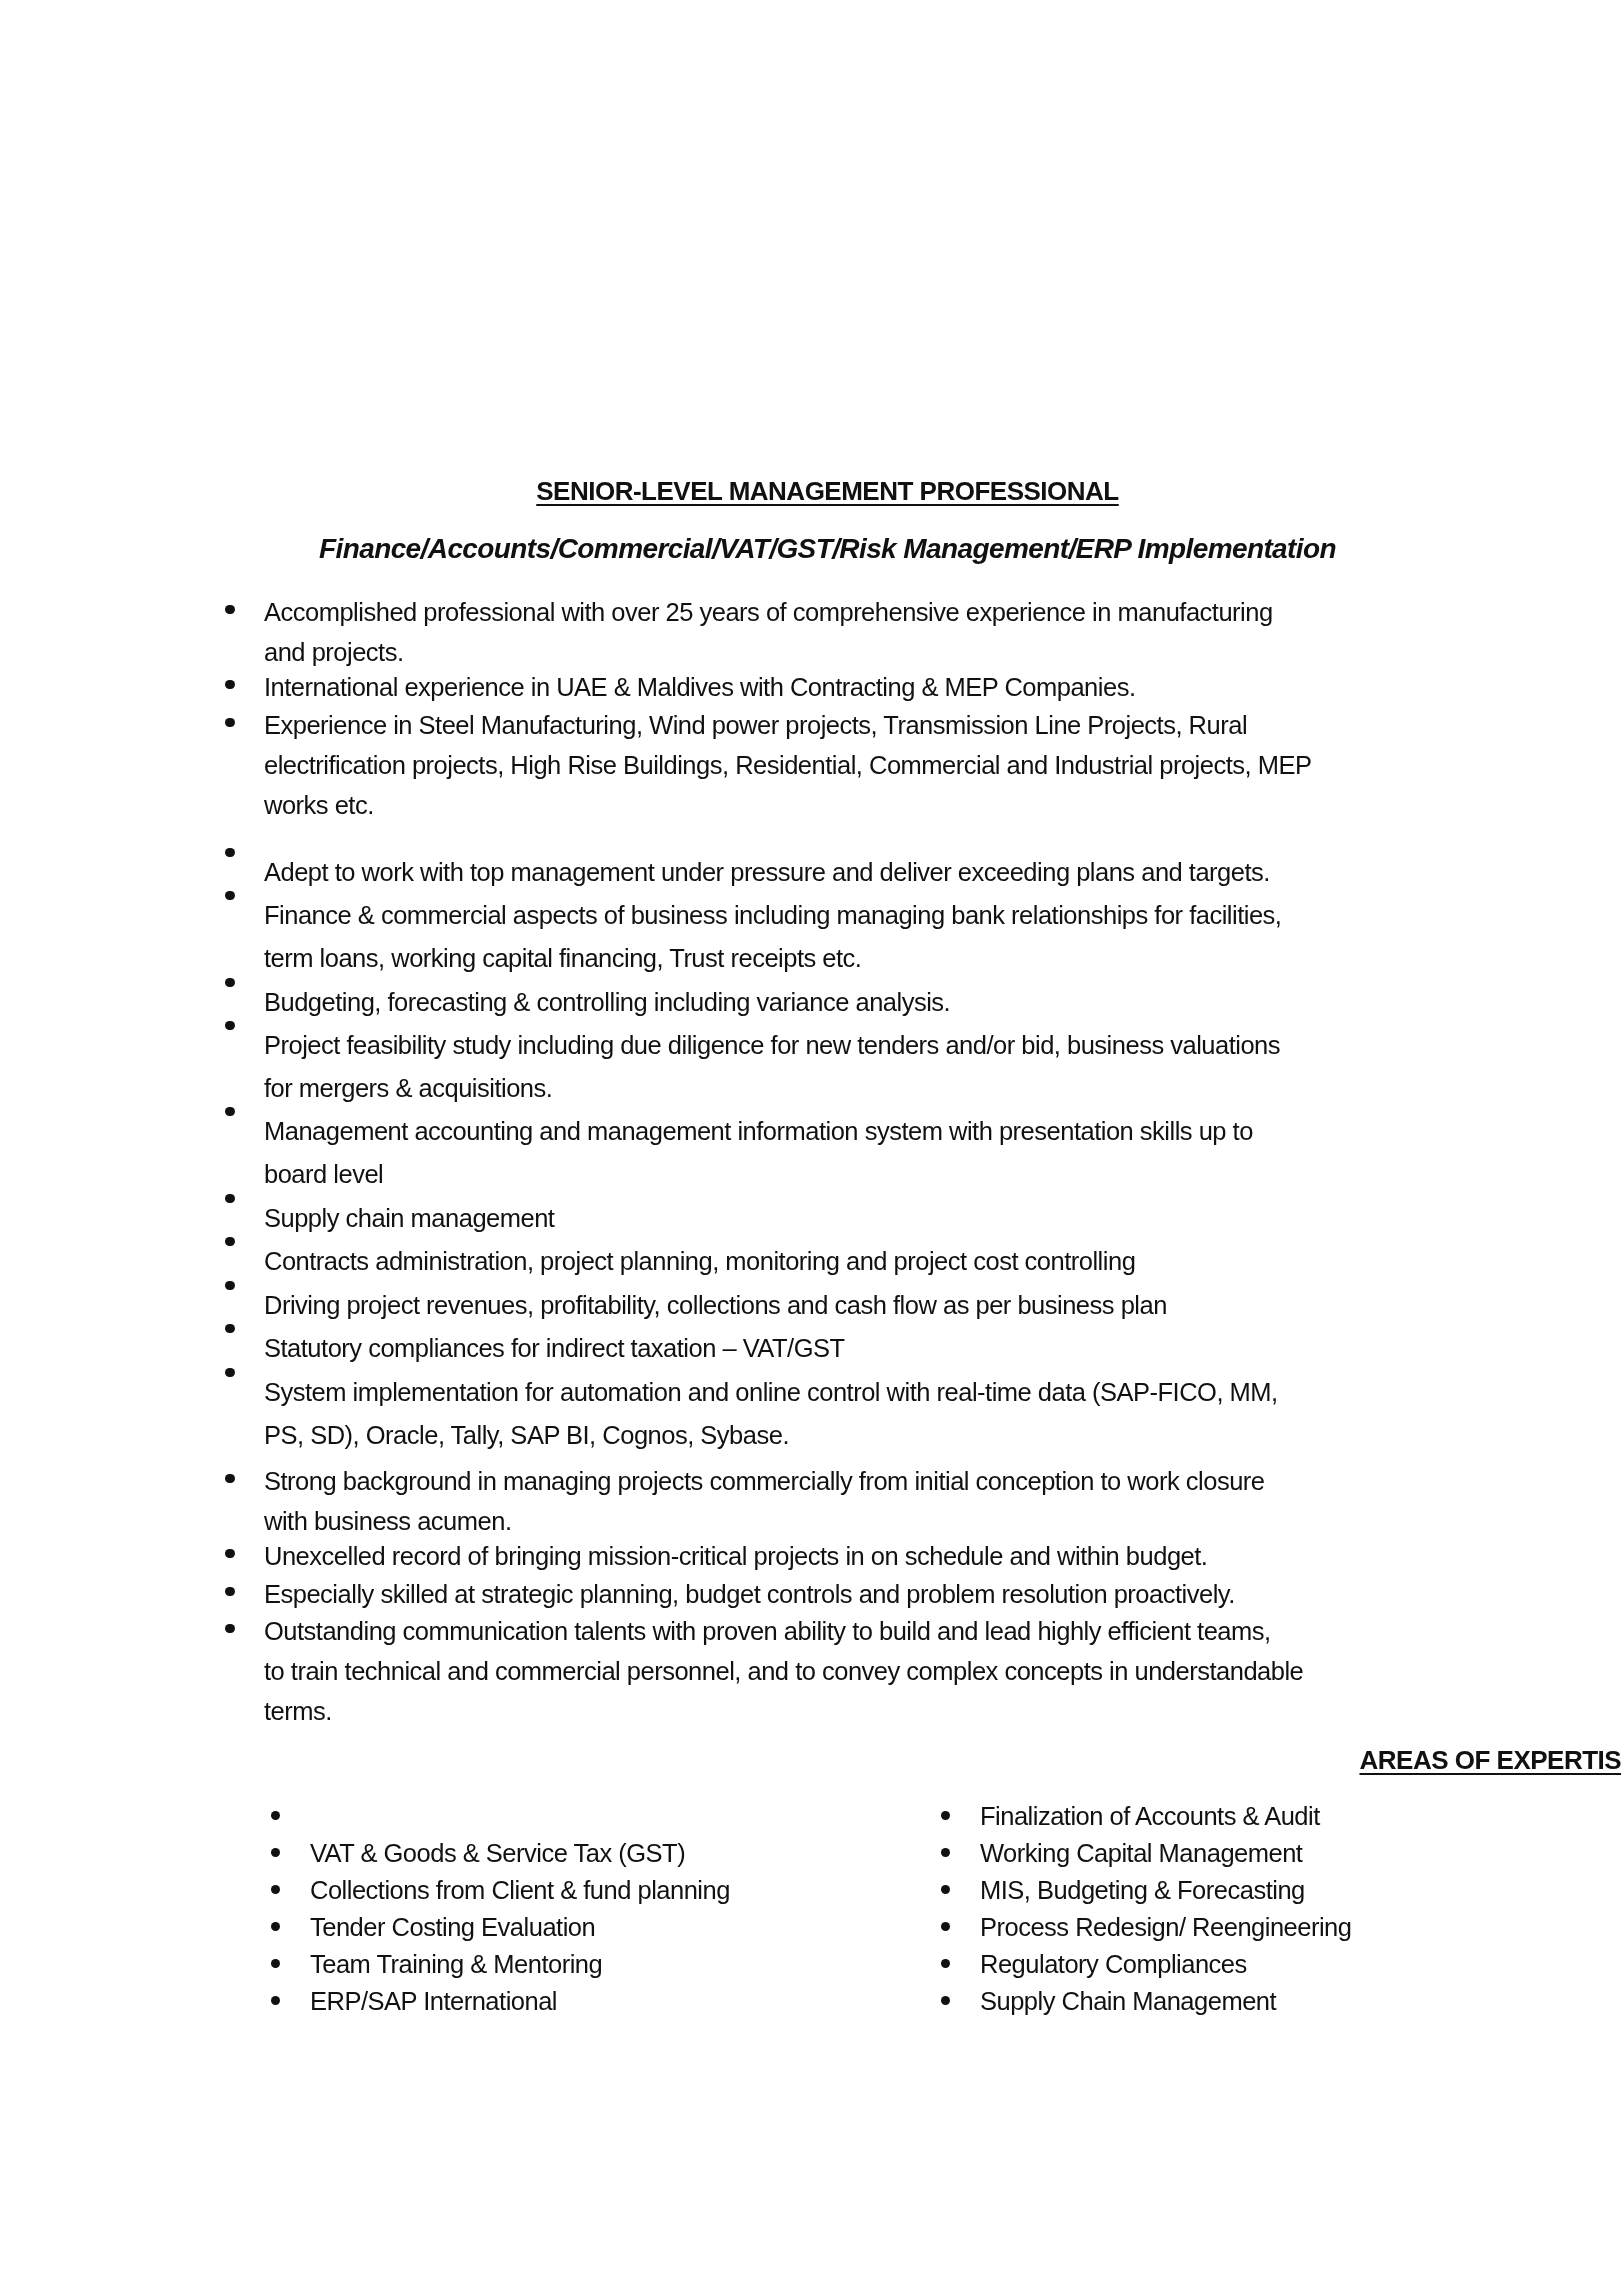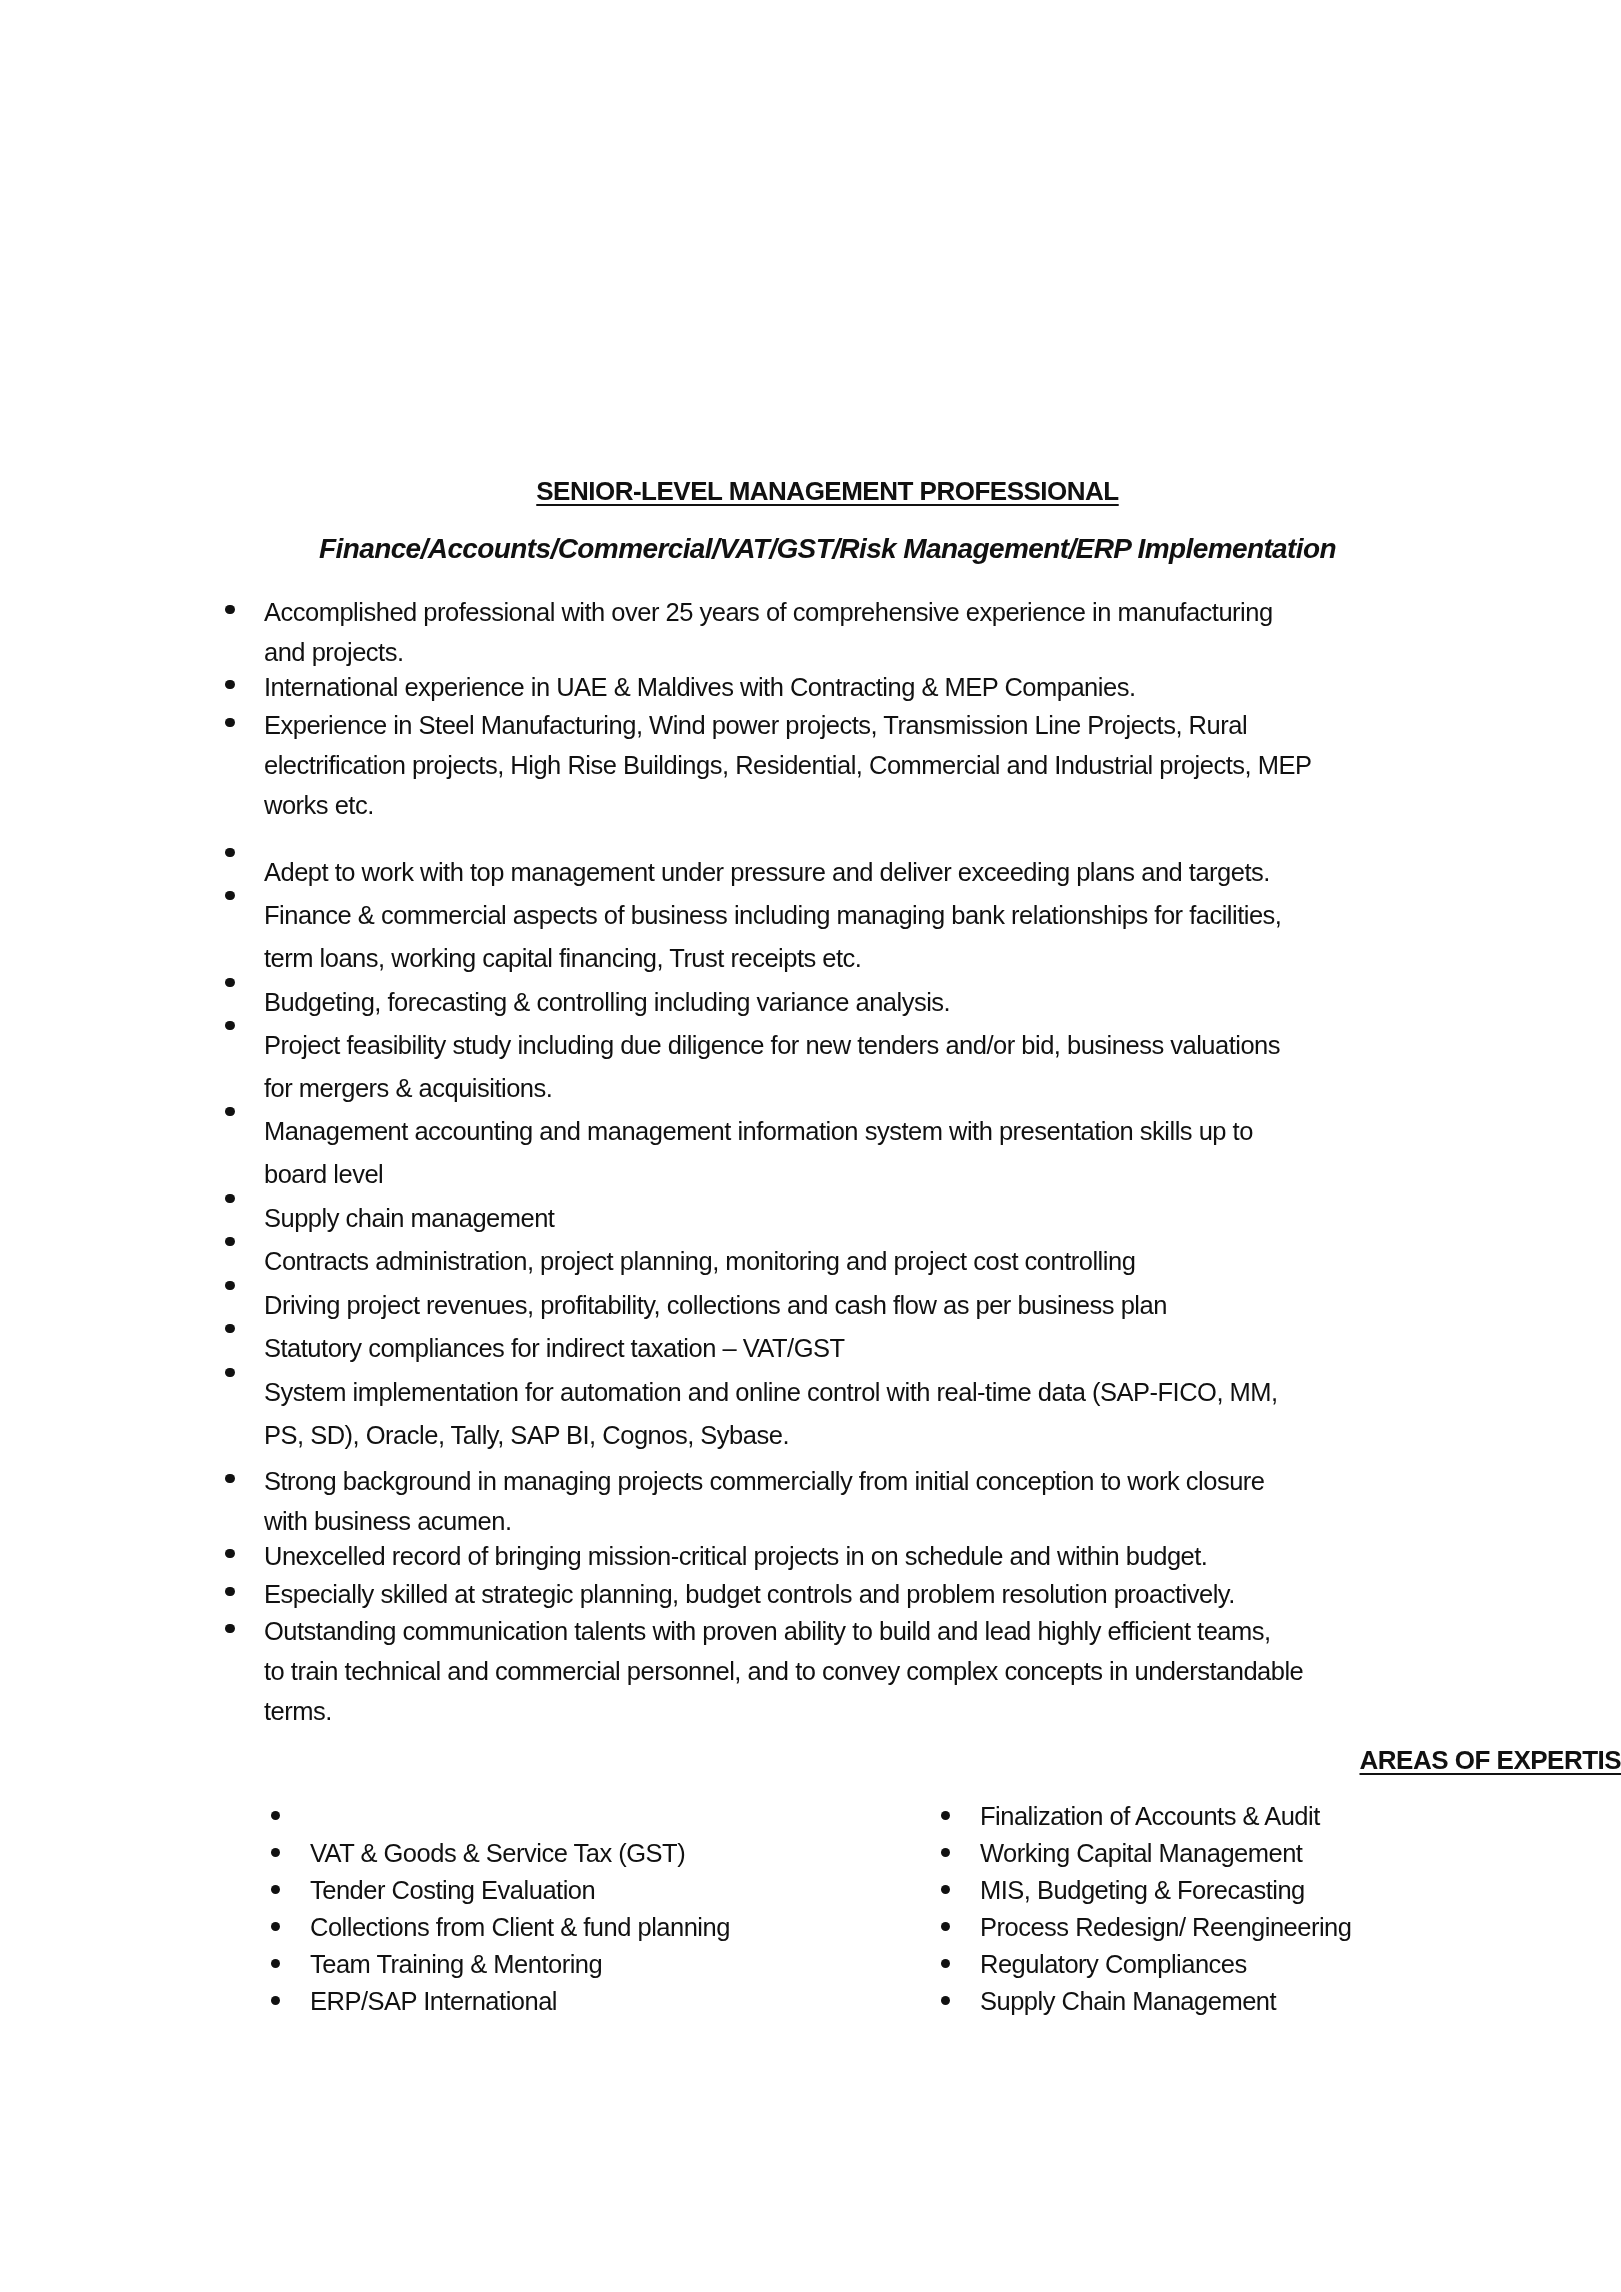--- a/index.html
+++ b/index.html
@@ -233,28 +233,28 @@
   <div class="col col-left">
     <div class="row">
       <span class="dot"></span>
     </div>
     <div class="row">
       <span class="dot"></span>
       <span class="text">VAT &amp; Goods &amp; Service Tax (GST)</span>
     </div>
     <div class="row">
       <span class="dot"></span>
+      <span class="text">Collections from Client &amp; fund planning</span>
+    </div>
+    <div class="row">
+      <span class="dot"></span>
       <span class="text">Tender Costing Evaluation</span>
     </div>
     <div class="row">
       <span class="dot"></span>
-      <span class="text">Collections from Client &amp; fund planning</span>
-    </div>
-    <div class="row">
-      <span class="dot"></span>
       <span class="text">Team Training &amp; Mentoring</span>
     </div>
     <div class="row">
       <span class="dot"></span>
       <span class="text">ERP/SAP International</span>
     </div>
   </div>
 
   <div class="col col-right">
     <div class="row">

